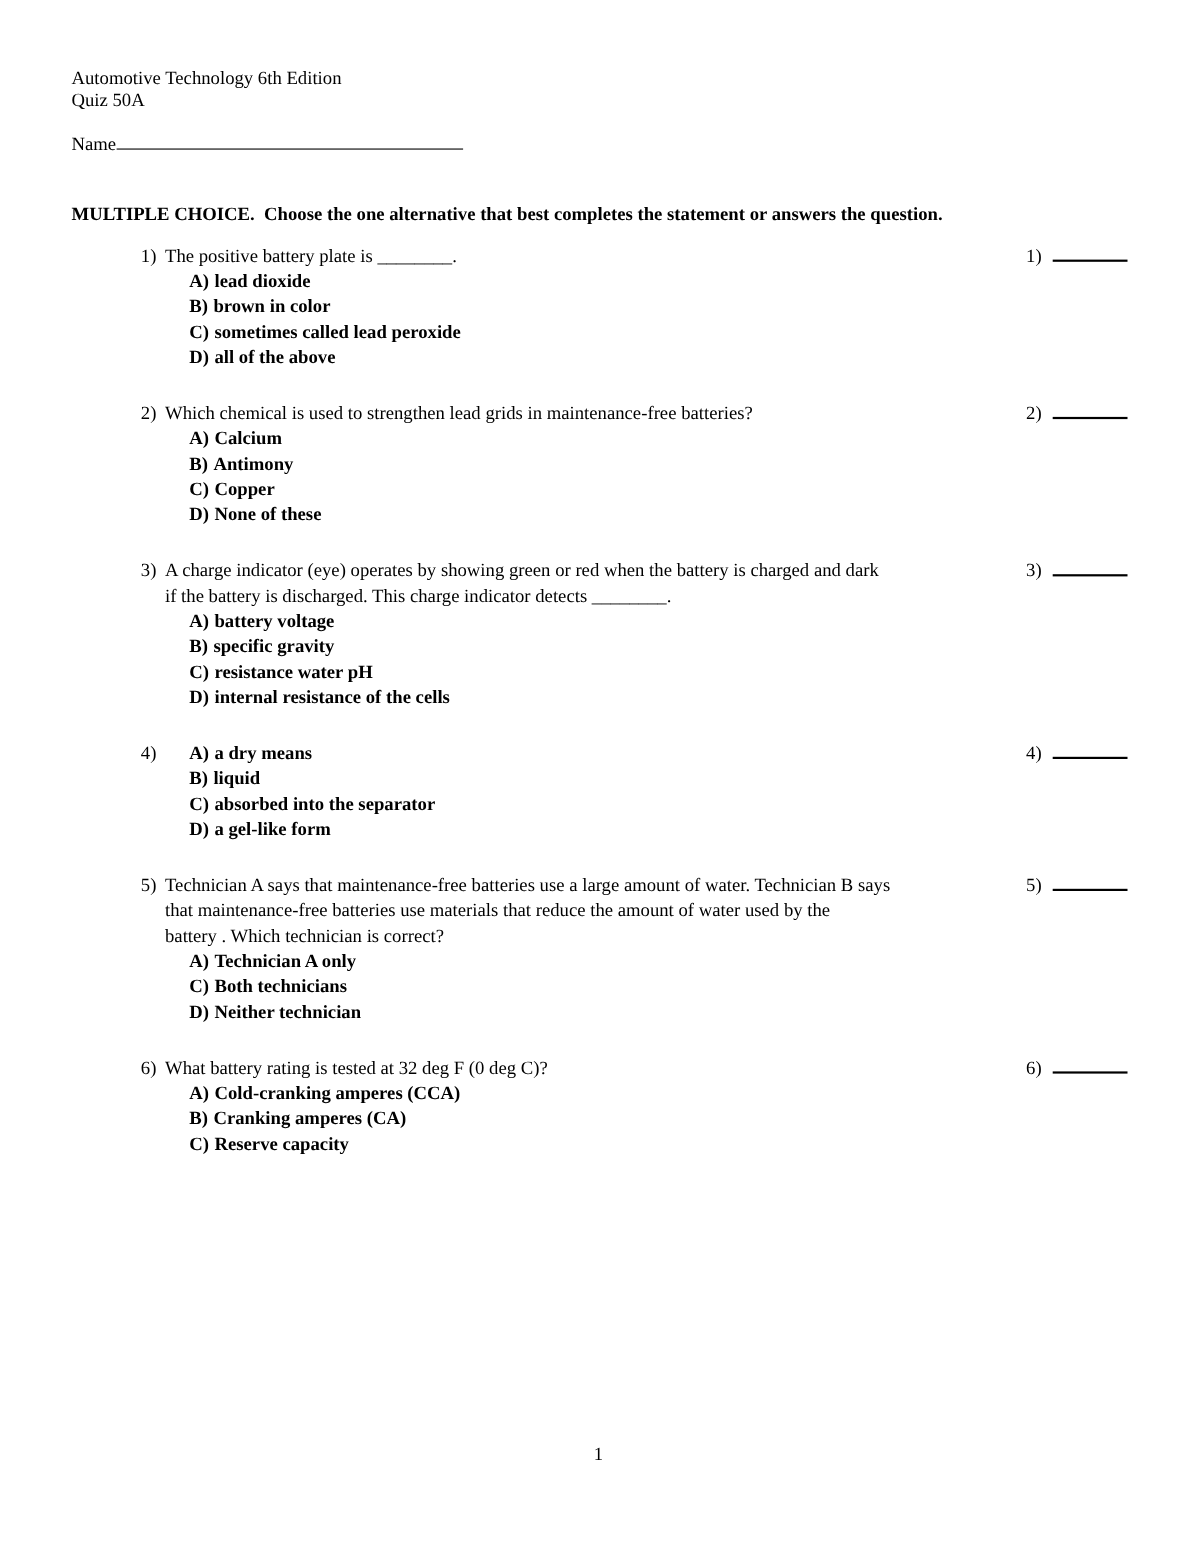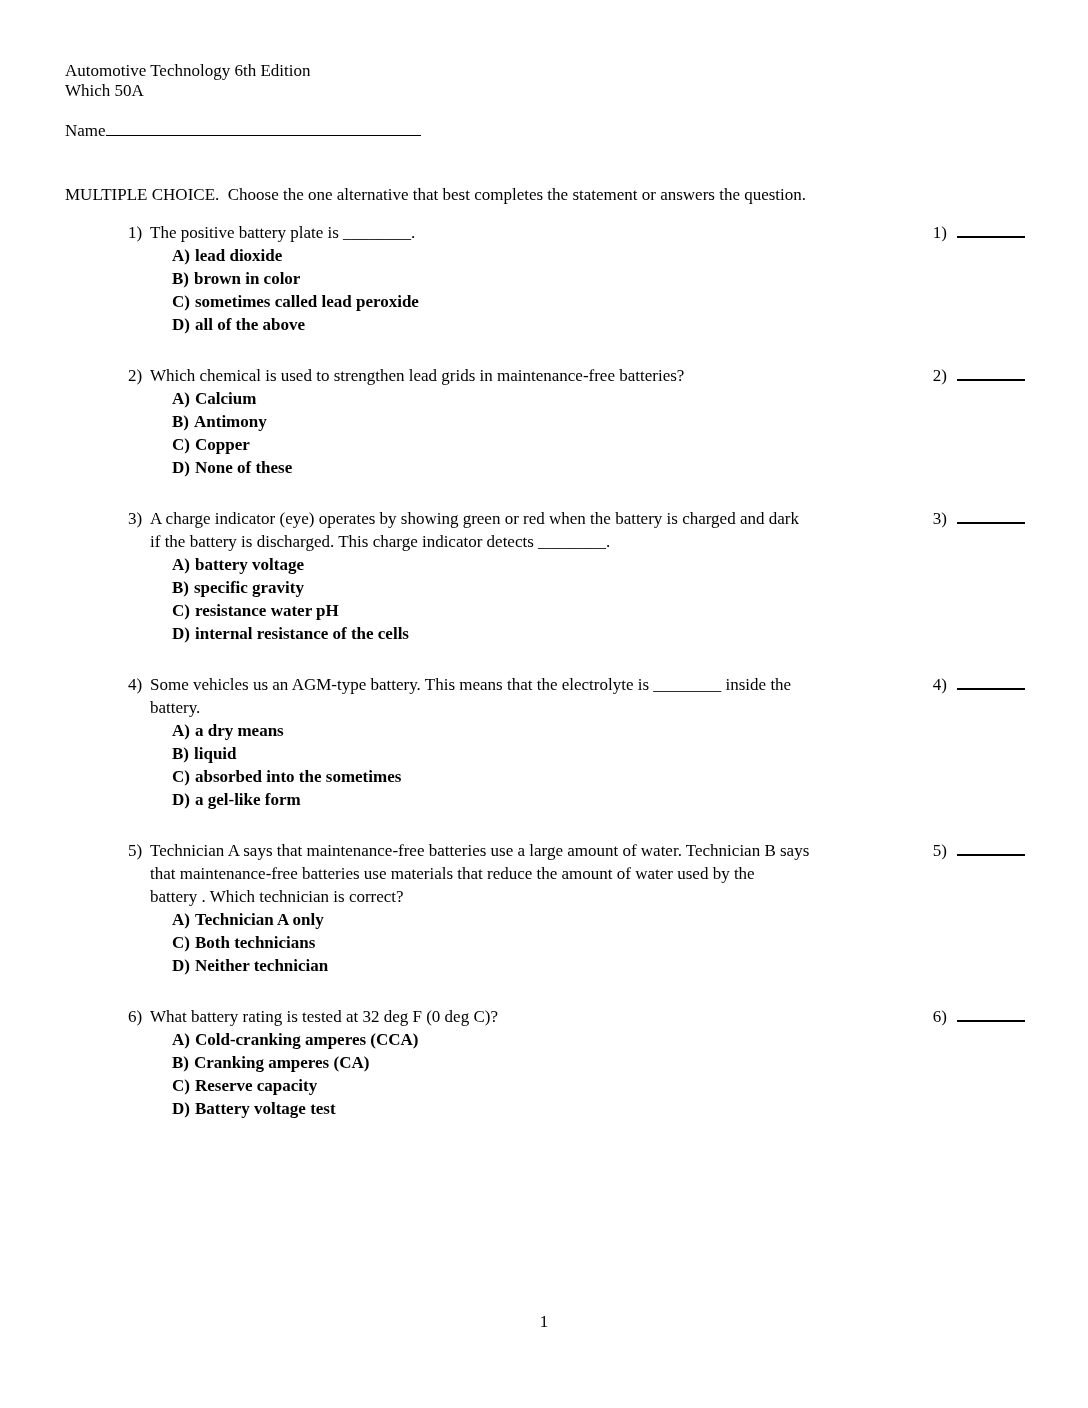--- a/index.html
+++ b/index.html
@@ -37,21 +37,21 @@
     width: 315px;
     height: 15px;
     border-bottom: 1.5px solid #000000;
     vertical-align: baseline;
   }
   .instructions {
     position: absolute;
     left: 65px;
     top: 183px;
     width: 960px;
-    font-weight: normal;
+    font-weight: bold;
   }
   .questions {
     position: absolute;
     left: 128px;
     top: 221px;
     width: 960px;
   }
   .question {
     position: relative;
     margin-bottom: 28px;
@@ -98,21 +98,21 @@
     text-align: center;
   }
 </style>
 </head>
 <body>
 
 <div class="page">
 
   <div class="doc-header">
     <div>Automotive Technology 6th Edition</div>
-    <div>Which 50A</div>
+    <div>Quiz 50A</div>
   </div>
 
   <div class="name-row">
     <span>Name</span><span class="name-line"></span>
   </div>
 
   <div class="instructions">MULTIPLE CHOICE.&nbsp; Choose the one alternative that best completes the statement or answers the question.</div>
 
   <div class="questions" id="questions">
   <div class="question">
@@ -173,28 +173,24 @@
     </div>
     <div class="q-ans">
       <span class="q-ans-num">3)</span><span class="q-ans-line"></span>
     </div>
   </div>
 
   <div class="question">
     <div class="q-left">
       <div class="q-num">4)</div>
       <div class="q-body">
-        <div class="q-lines">
-              <div>Some vehicles us an AGM-type battery. This means that the electrolyte is ________ inside the</div>
-              <div>battery.</div>
-            </div>
         <div class="q-options">
               <div class="opt"><span class="opt-letter">A)</span><span>a dry means</span></div>
               <div class="opt"><span class="opt-letter">B)</span><span>liquid</span></div>
-              <div class="opt"><span class="opt-letter">C)</span><span>absorbed into the sometimes</span></div>
+              <div class="opt"><span class="opt-letter">C)</span><span>absorbed into the separator</span></div>
               <div class="opt"><span class="opt-letter">D)</span><span>a gel-like form</span></div>
             </div>
       </div>
     </div>
     <div class="q-ans">
       <span class="q-ans-num">4)</span><span class="q-ans-line"></span>
     </div>
   </div>
 
   <div class="question">
@@ -222,21 +218,20 @@
     <div class="q-left">
       <div class="q-num">6)</div>
       <div class="q-body">
         <div class="q-lines">
               <div>What battery rating is tested at 32 deg F (0 deg C)?</div>
             </div>
         <div class="q-options">
               <div class="opt"><span class="opt-letter">A)</span><span>Cold-cranking amperes (CCA)</span></div>
               <div class="opt"><span class="opt-letter">B)</span><span>Cranking amperes (CA)</span></div>
               <div class="opt"><span class="opt-letter">C)</span><span>Reserve capacity</span></div>
-              <div class="opt"><span class="opt-letter">D)</span><span>Battery voltage test</span></div>
             </div>
       </div>
     </div>
     <div class="q-ans">
       <span class="q-ans-num">6)</span><span class="q-ans-line"></span>
     </div>
   </div>
 </div>
 
   <div class="page-number">1</div>

